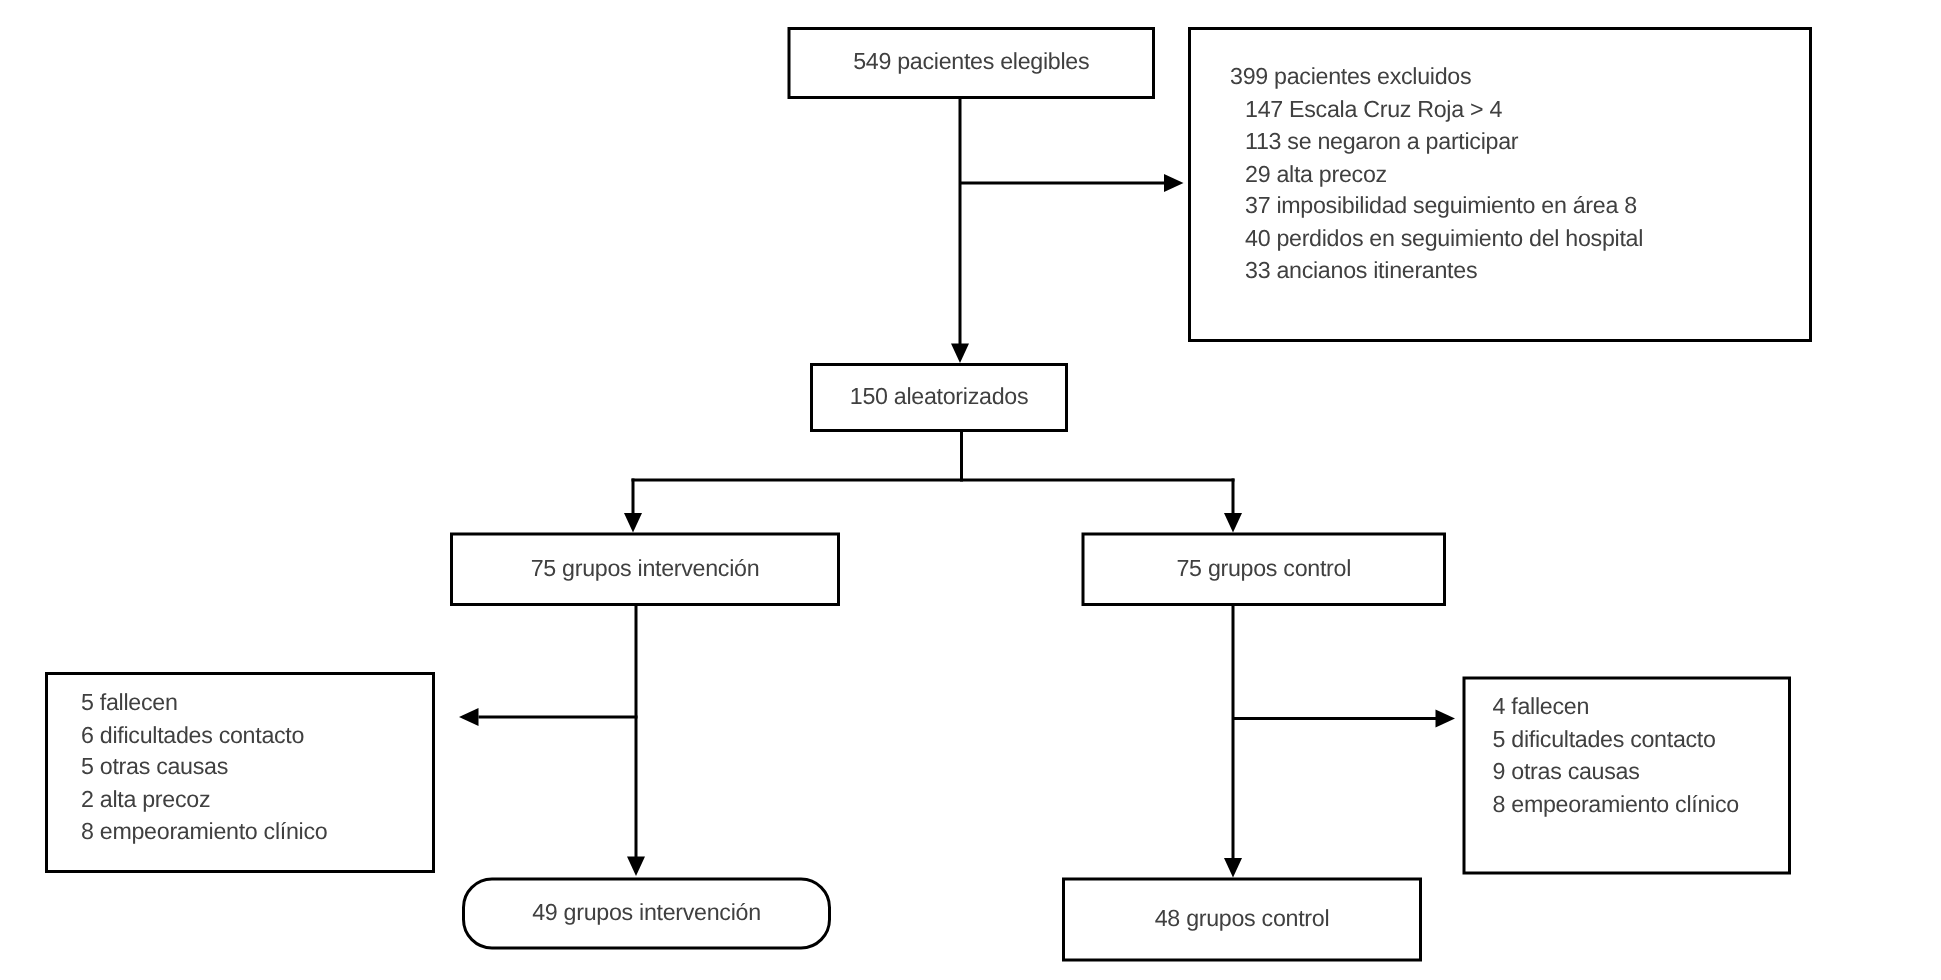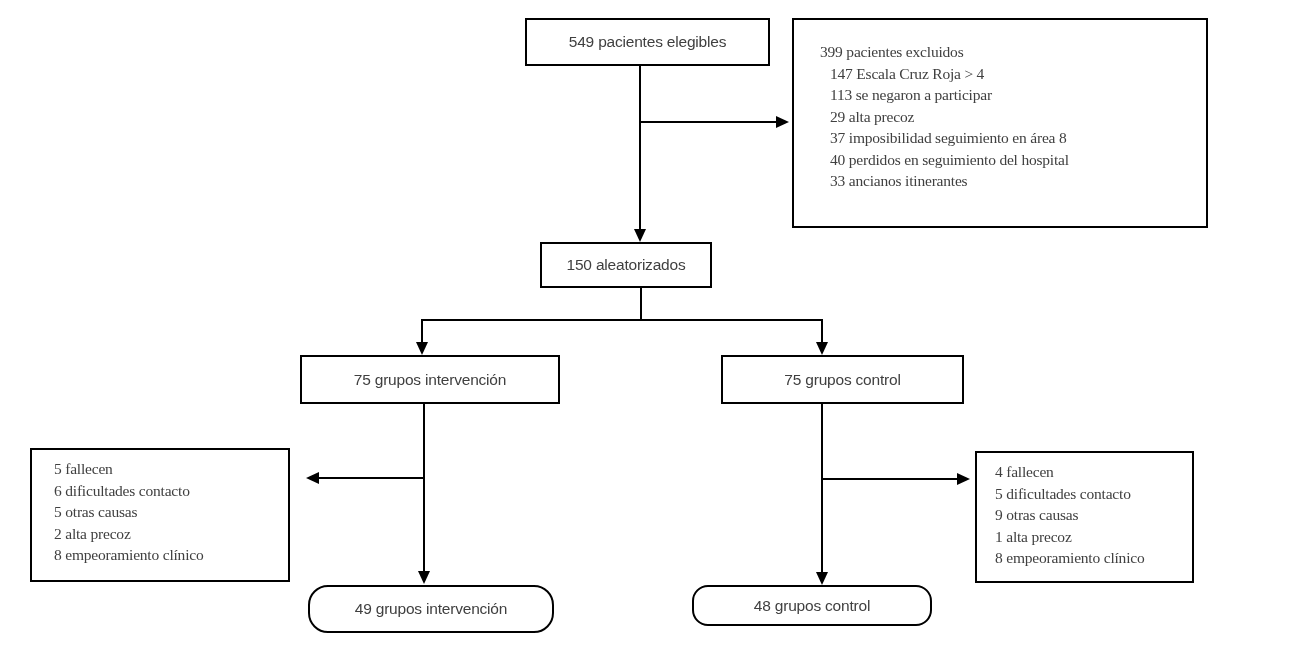--- a/index.html
+++ b/index.html
@@ -22,21 +22,20 @@
     letter-spacing: -0.2px;
   }
   .box.center {
     display: flex;
     align-items: center;
     justify-content: center;
     text-align: center;
   }
   .box.list {
     line-height: 21.5px;
-    font-family: Liberation Serif, serif;
   }
   .list .line-text { white-space: nowrap; }
   .list .indent { padding-left: 10px; }
   .conn { position: absolute; background: #000000; }
   .arrow {
     position: absolute;
     width: 0;
     height: 0;
   }
   .arrow.down {
@@ -91,29 +90,28 @@
     <div class="line-text">6 dificultades contacto</div>
     <div class="line-text">5 otras causas</div>
     <div class="line-text">2 alta precoz</div>
     <div class="line-text">8 empeoramiento clínico</div>
   </div>
 
   <div class="box list" style="left:975px; top:451px; width:219px; height:132px; padding:8px 8px 0 18px;">
     <div class="line-text">4 fallecen</div>
     <div class="line-text">5 dificultades contacto</div>
     <div class="line-text">9 otras causas</div>
-    <div class="line-text">1 alta precoz</div>
     <div class="line-text">8 empeoramiento clínico</div>
   </div>
 
   <div class="box center" style="left:308px; top:585px; width:246px; height:48px;border-radius:20px;">
     <span>49 grupos intervención</span>
   </div>
 
-  <div class="box center" style="left:692px; top:585px; width:240px; height:41px;border-radius:16px;">
+  <div class="box center" style="left:708px; top:585px; width:240px; height:56px;">
     <span>48 grupos control</span>
   </div>
 
   <div class="conn" style="left:639px; top:66px; width:2px; height:164px;"></div>
   <div class="arrow down" style="left:634px; top:229px;"></div>
 
   <div class="conn" style="left:640px; top:121px; width:136px; height:2px;"></div>
   <div class="arrow right" style="left:776px; top:116px;"></div>
 
   <div class="conn" style="left:640px; top:288px; width:2px; height:33px;"></div>

